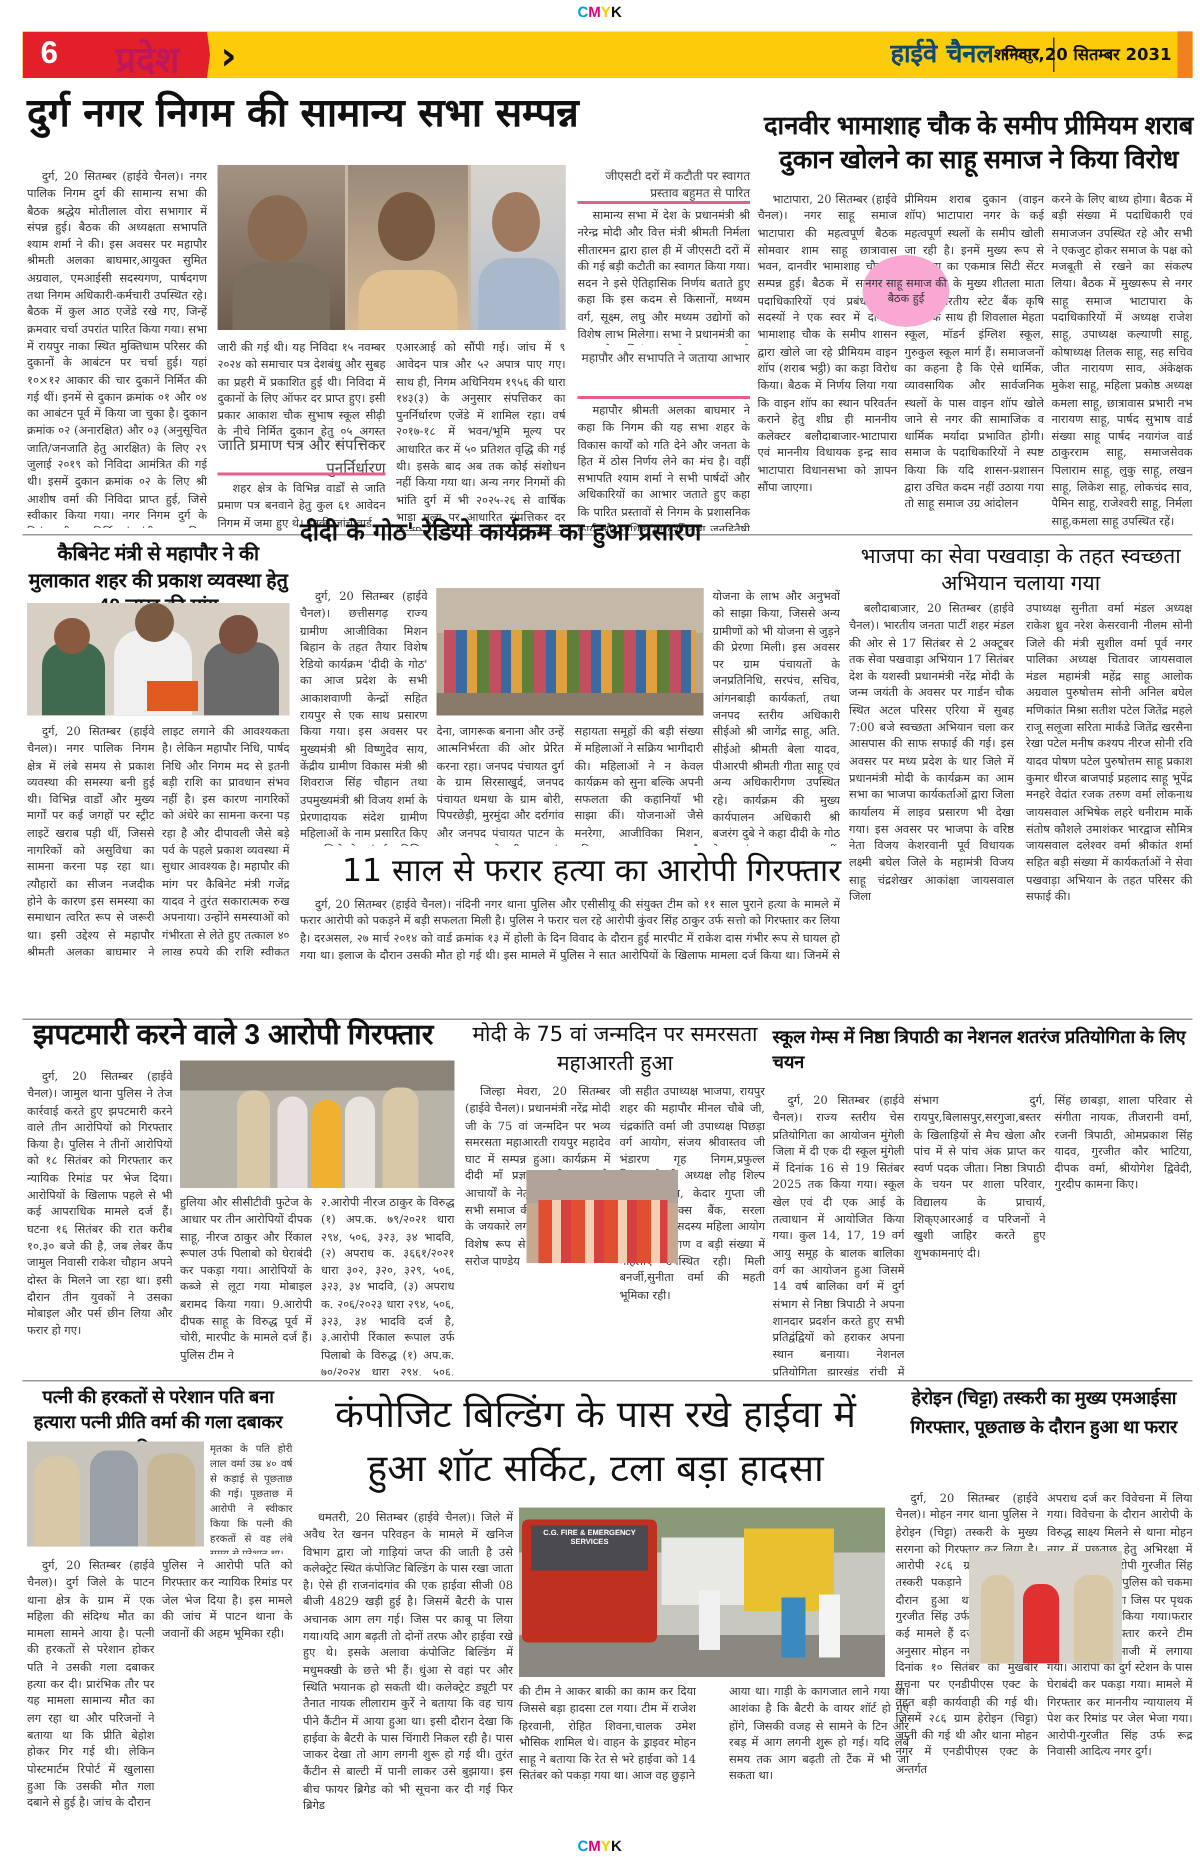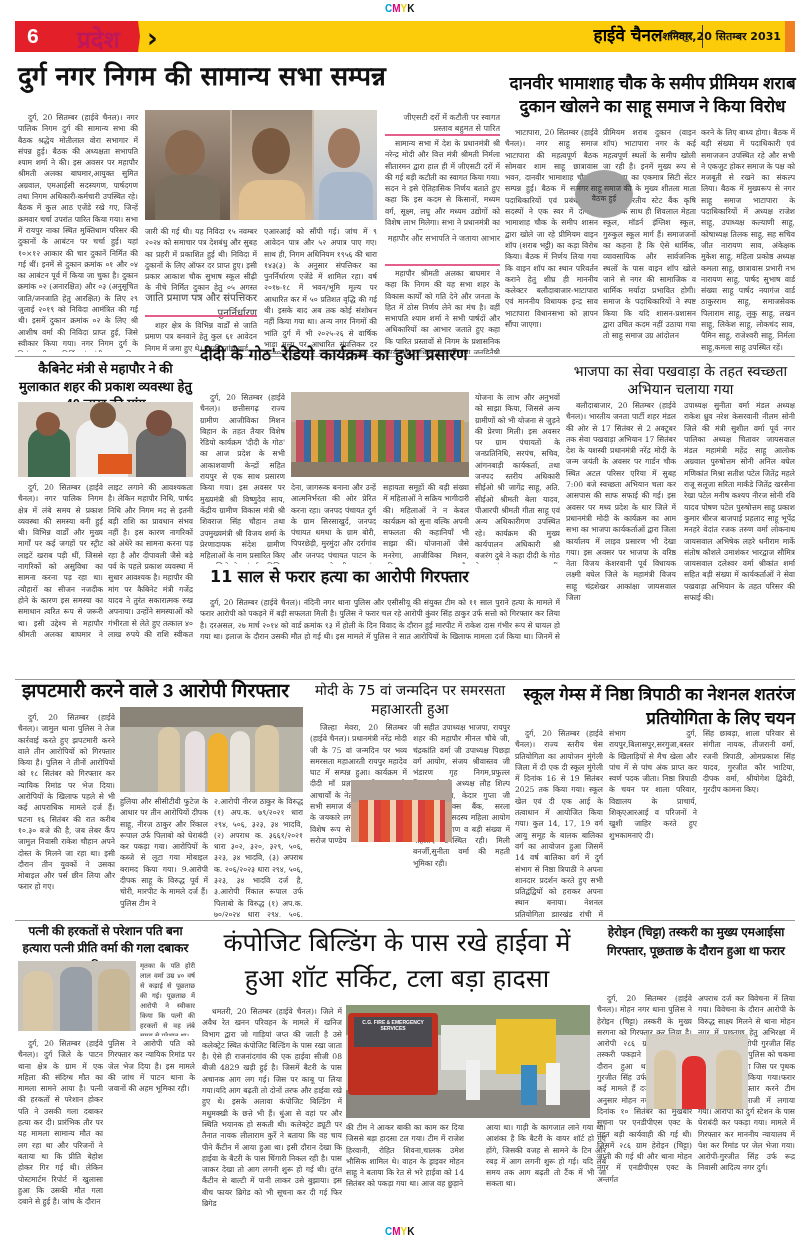--- a/index.html
+++ b/index.html
@@ -13,35 +13,35 @@
 .mh-sec{left:62px;top:1px;font:bold 24px "DejaVu Sans",sans-serif;color:#be185d}
 .mh-sep{right:92px;top:4px;width:1px;height:23px;background:#333}
 .mh-date{right:14px;top:7px;font-size:12px;color:#111;font-weight:bold}
 .mh-orange{right:0;top:0;width:10px;height:31px;background:#f08020}
 .hl{font-family:"DejaVu Sans",sans-serif;color:#111;font-weight:bold;line-height:1.15}
 .hl.cond{font-family:"Liberation Sans",sans-serif;transform-origin:left top}
 .txt{font-family:"DejaVu Serif",serif;font-size:7.6px;line-height:11.3px;color:#333;text-align:justify;overflow:hidden}
 .photo{overflow:hidden}
 .sub{font-size:10px;color:#444;text-align:right;line-height:1.5}
 .pinkline{height:2px;background:#e4608a}
-.bubble{background:#a3a3a3;border-radius:50%;color:#333;font-size:9px;text-align:center;line-height:1.4;display:flex;flex-direction:column;justify-content:center;align-items:center}
+.bubble{background:#f9a8d4;border-radius:50%;color:#333;font-size:9px;text-align:center;line-height:1.4;display:flex;flex-direction:column;justify-content:center;align-items:center}
 .hline{height:1px;background:#999}
 </style>
 </head>
 <body>
 
 <div class="abs cmyk" style="left:385px;top:3px"><span class="c">C</span><span class="m">M</span><span class="y">Y</span><span class="k">K</span></div>
 
 <div class="abs masthead">
   <div class="abs mh-red"></div>
   <div class="abs mh-num">6</div>
   <div class="abs mh-sec">प्रदेश</div>
   <div class="abs" style="left:132px;top:2px;font:bold 26px 'DejaVu Sans',sans-serif;color:#111">›</div>
   <div class="abs" style="right:102px;top:2px;display:flex;align-items:center;gap:4px">
-    <span style="font:bold 17px 'DejaVu Sans',sans-serif;color:#000000">हाईवे चैनल</span>
+    <span style="font:bold 17px 'DejaVu Sans',sans-serif;color:#0c4a6e">हाईवे चैनल</span>
     <span style="font-size:11px;color:#111;margin-left:2px">रायपुर</span>
   </div>
   <div class="abs mh-sep"></div>
   <div class="abs mh-date" style="font-size:11px">शनिवार,20 सितम्बर 2031</div>
   <div class="abs mh-orange"></div>
 </div>
 
 <div class="abs hl" style="left:18px;top:62px;width:370px;font-size:26px;white-space:nowrap">दुर्ग नगर निगम की सामान्य सभा सम्पन्न</div>
 <div class="abs txt" style="left:18px;top:112px;width:120px;height:240px;text-indent:10px">दुर्ग, 20 सितम्बर (हाईवे चैनल)। नगर पालिक निगम दुर्ग की सामान्य सभा की बैठक श्रद्धेय मोतीलाल वोरा सभागार में संपन्न हुई। बैठक की अध्यक्षता सभापति श्याम शर्मा ने की। इस अवसर पर महापौर श्रीमती अलका बाघमार,आयुक्त सुमित अग्रवाल, एमआईसी सदस्यगण, पार्षदगण तथा निगम अधिकारी-कर्मचारी उपस्थित रहे। बैठक में कुल आठ एजेंडे रखे गए, जिन्हें क्रमवार चर्चा उपरांत पारित किया गया। सभा में रायपुर नाका स्थित मुक्तिधाम परिसर की दुकानों के आबंटन पर चर्चा हुई। यहां १०×१२ आकार की चार दुकानें निर्मित की गई थीं। इनमें से दुकान क्रमांक ०१ और ०४ का आबंटन पूर्व में किया जा चुका है। दुकान क्रमांक ०२ (अनारक्षित) और ०३ (अनुसूचित जाति/जनजाति हेतु आरक्षित) के लिए २९ जुलाई २०१९ को निविदा आमंत्रित की गई थी। इसमें दुकान क्रमांक ०२ के लिए श्री आशीष वर्मा की निविदा प्राप्त हुई, जिसे स्वीकार किया गया। नगर निगम दुर्ग के नियंत्रणाधीन नवनिर्मित गंजमंडी व्यावसायिक कॉम्प्लेक्स की दशम निविदा १३ नवम्बर २०२४ को</div>
 <div class="abs photo" style="left:145px;top:110px;width:232px;height:110px;background:#c9b8a4">
@@ -92,21 +92,21 @@
 <div class="abs txt" style="left:200px;top:392px;width:85px;height:172px;text-indent:10px">दुर्ग, 20 सितम्बर (हाईवे चैनल)। छत्तीसगढ़ राज्य ग्रामीण आजीविका मिशन बिहान के तहत तैयार विशेष रेडियो कार्यक्रम 'दीदी के गोठ' का आज प्रदेश के सभी आकाशवाणी केन्द्रों सहित रायपुर से एक साथ प्रसारण किया गया। इस अवसर पर मुख्यमंत्री श्री विष्णुदेव साय, केंद्रीय ग्रामीण विकास मंत्री श्री शिवराज सिंह चौहान तथा उपमुख्यमंत्री श्री विजय शर्मा के प्रेरणादायक संदेश ग्रामीण महिलाओं के नाम प्रसारित किए गए। जिले के अंतर्गत विभिन्न जनपद पंचायतों में इस कार्यक्रम का सफलतापूर्वक आयोजन किया गया। इसका उद्देश्य ग्रामीण महिलाओं को सरकारी योजनाओं की जानकारी</div>
 <div class="abs photo" style="left:291px;top:392px;width:178px;height:85px;background:#b8a890">
   <div class="abs" style="left:0;top:0;width:178px;height:30px;background:#c4b9a8"></div>
   <div class="abs" style="left:5px;top:28px;width:168px;height:42px;background:repeating-linear-gradient(90deg,#c05060 0 8px,#3a6aa0 8px 15px,#e0a040 15px 22px,#60803a 22px 30px)"></div>
   <div class="abs" style="left:0;top:70px;width:178px;height:15px;background:#8a7a6a"></div>
 </div>
 <div class="abs txt" style="left:291px;top:482px;width:85px;height:82px">देना, जागरूक बनाना और उन्हें आत्मनिर्भरता की ओर प्रेरित करना रहा। जनपद पंचायत दुर्ग के ग्राम सिरसाखुर्द, जनपद पंचायत धमधा के ग्राम बोरी, पिपरछेड़ी, मुरमुंदा और दर्रागांव और जनपद पंचायत पाटन के ग्राम दरबार मोखली, जामगांव (अ), जामगांव (एम), बेल्हारी और ढौर में यह कार्यक्रम सफल हुआ। इन कार्यक्रमों में स्व-</div>
 <div class="abs txt" style="left:383px;top:482px;width:86px;height:82px">सहायता समूहों की बड़ी संख्या में महिलाओं ने सक्रिय भागीदारी की। महिलाओं ने न केवल कार्यक्रम को सुना बल्कि अपनी सफलता की कहानियाँ भी साझा कीं। योजनाओं जैसे मनरेगा, आजीविका मिशन, महिला सुरक्षा, स्वास्थ्य और स्वच्छता पर गहन चर्चा भी की। कार्यक्रम में प्रधानमंत्री आवास योजना के हितग्राही भी उपस्थित रहे, जिन्होंने</div>
 <div class="abs txt" style="left:475px;top:392px;width:85px;height:172px">योजना के लाभ और अनुभवों को साझा किया, जिससे अन्य ग्रामीणों को भी योजना से जुड़ने की प्रेरणा मिली। इस अवसर पर ग्राम पंचायतों के जनप्रतिनिधि, सरपंच, सचिव, आंगनबाड़ी कार्यकर्ता, तथा जनपद स्तरीय अधिकारी सीईओ श्री जागेंद्र साहू, अति. सीईओ श्रीमती बेला यादव, पीआरपी श्रीमती गीता साहू एवं अन्य अधिकारीगण उपस्थित रहे। कार्यक्रम की मुख्य कार्यपालन अधिकारी श्री बजरंग दुबे ने कहा दीदी के गोठ केवल संवाद का माध्यम नहीं, बल्कि महिलाओं को आत्मनिर्भर बनाने की दिशा में एक ठोस कदम है।</div>
 
-<div class="abs hl" style="left:210px;top:568px;width:345px;font-size:16px;white-space:nowrap;font-weight:bold">11 साल से फरार हत्या का आरोपी गिरफ्तार</div>
+<div class="abs hl" style="left:228px;top:568px;width:345px;font-size:21px;white-space:nowrap;font-weight:normal">11 साल से फरार हत्या का आरोपी गिरफ्तार</div>
 <div class="abs txt" style="left:200px;top:597px;width:360px;height:44px;text-indent:10px">दुर्ग, 20 सितम्बर (हाईवे चैनल)। नंदिनी नगर थाना पुलिस और एसीसीयू की संयुक्त टीम को ११ साल पुराने हत्या के मामले में फरार आरोपी को पकड़ने में बड़ी सफलता मिली है। पुलिस ने फरार चल रहे आरोपी कुंवर सिंह ठाकुर उर्फ सत्तो को गिरफ्तार कर लिया है। दरअसल, २७ मार्च २०१४ को वार्ड क्रमांक १३ में होली के दिन विवाद के दौरान हुई मारपीट में राकेश दास गंभीर रूप से घायल हो गया था। इलाज के दौरान उसकी मौत हो गई थी। इस मामले में पुलिस ने सात आरोपियों के खिलाफ मामला दर्ज किया था। जिनमें से छह आरोपी पहले ही गिरफ्तार हो चुके हैं, लेकिन कुंवर सिंह घटना के बाद से फरार चल रहा था। पुलिस के अनुसार, गिरफ्तारी से बचने आरोपी लगातार ठिकाने बदलकर रह रहा था। आरोपी को पकड़ने के लिए पुलिस लगातार उसकी तलाश कर रही थी।</div>
 
 <div class="abs hl" style="left:566px;top:362px;width:229px;font-size:14px;text-align:center;font-weight:normal;line-height:1.3">भाजपा का सेवा पखवाड़ा के तहत स्वच्छता अभियान चलाया गया</div>
 <div class="abs txt" style="left:566px;top:400px;width:110px;height:275px;text-indent:10px">बलौदाबाजार, 20 सितम्बर (हाईवे चैनल)। भारतीय जनता पार्टी शहर मंडल की ओर से 17 सितंबर से 2 अक्टूबर तक सेवा पखवाड़ा अभियान 17 सितंबर देश के यशस्वी प्रधानमंत्री नरेंद्र मोदी के जन्म जयंती के अवसर पर गार्डन चौक स्थित अटल परिसर एरिया में सुबह 7:00 बजे स्वच्छता अभियान चला कर आसपास की साफ सफाई की गई। इस अवसर पर मध्य प्रदेश के धार जिले में प्रधानमंत्री मोदी के कार्यक्रम का आम सभा का भाजपा कार्यकर्ताओं द्वारा जिला कार्यालय में लाइव प्रसारण भी देखा गया। इस अवसर पर भाजपा के वरिष्ठ नेता विजय केशरवानी पूर्व विधायक लक्ष्मी बघेल जिले के महामंत्री विजय साहू चंद्रशेखर आकांक्षा जायसवाल जिला</div>
 <div class="abs txt" style="left:684px;top:400px;width:111px;height:275px">उपाध्यक्ष सुनीता वर्मा मंडल अध्यक्ष राकेश ध्रुव नरेश केसरवानी नीलम सोनी जिले की मंत्री सुशील वर्मा पूर्व नगर पालिका अध्यक्ष चितावर जायसवाल मंडल महामंत्री महेंद्र साहू आलोक अग्रवाल पुरुषोत्तम सोनी अनिल बघेल मणिकांत मिश्रा सतीश पटेल जितेंद्र महले राजू सलूजा सरिता मार्कंडे जितेंद्र खरसैना रेखा पटेल मनीष कश्यप नीरज सोनी रवि यादव पोषण पटेल पुरुषोत्तम साहू प्रकाश कुमार धीरज बाजपाई प्रहलाद साहू भूपेंद्र मनहरे वेदांत रजक तरुण वर्मा लोकनाथ जायसवाल अभिषेक लहरे धनीराम मार्के संतोष कौशले उमाशंकर भारद्वाज सौमित्र जायसवाल दलेश्वर वर्मा श्रीकांत शर्मा सहित बड़ी संख्या में कार्यकर्ताओं ने सेवा पखवाड़ा अभियान के तहत परिसर की सफाई की।</div>
 
 <div class="abs hline" style="left:15px;top:679px;width:780px"></div>
 
 <div class="abs hl cond" style="left:22px;top:680px;width:280px;font-size:19px;white-space:nowrap">झपटमारी करने वाले 3 आरोपी गिरफ्तार</div>
 <div class="abs txt" style="left:18px;top:712px;width:97px;height:205px;text-indent:10px">दुर्ग, 20 सितम्बर (हाईवे चैनल)। जामुल थाना पुलिस ने तेज कार्रवाई करते हुए झपटमारी करने वाले तीन आरोपियों को गिरफ्तार किया है। पुलिस ने तीनों आरोपियों को १८ सितंबर को गिरफ्तार कर न्यायिक रिमांड पर भेज दिया। आरोपियों के खिलाफ पहले से भी कई आपराधिक मामले दर्ज हैं। घटना १६ सितंबर की रात करीब १०.३० बजे की है, जब लेबर कैंप जामुल निवासी राकेश चौहान अपने दोस्त के मिलने जा रहा था। इसी दौरान तीन युवकों ने उसका मोबाइल और पर्स छीन लिया और फरार हो गए।</div>
@@ -122,21 +122,21 @@
 <div class="abs txt" style="left:214px;top:796px;width:89px;height:121px">२.आरोपी नीरज ठाकुर के विरुद्ध (१) अप.क. ७९/२०२१ धारा २९४, ५०६, ३२३, ३४ भादवि, (२) अपराध क. ३६६१/२०२१ धारा ३०२, ३२०, ३२९, ५०६, ३२३, ३४ भादवि, (३) अपराध क. २०६/२०२३ धारा २९४, ५०६, ३२३, ३४ भादवि दर्ज है, ३.आरोपी रिंकाल रूपाल उर्फ पिलाबो के विरुद्ध (१) अप.क. ७०/२०२४ धारा २९४, ५०६, ३२३, ३४ भादवि (२) अपराध क. ३१६/२०२४ धारा ११६, ३५१(२), ११५(२), ३(५) बीएनएस दर्ज है।</div>
 
 <div class="abs hl" style="left:310px;top:681px;width:200px;font-size:14px;text-align:center;font-weight:normal;line-height:1.35">मोदी के 75 वां जन्मदिन पर समरसता महाआरती हुआ</div>
 <div class="abs txt" style="left:310px;top:722px;width:97px;height:195px;text-indent:10px">जिल्हा मेवरा, 20 सितम्बर (हाईवे चैनल)। प्रधानमंत्री नरेंद्र मोदी जी के 75 वां जन्मदिन पर भव्य समरसता महाआरती रायपुर महादेव घाट में सम्पन्न हुआ। कार्यक्रम में दीदी माँ प्रज्ञा भारती व उनके आचार्यों के नेतृत्व में महाआरती व सभी समाज की बहनों के द्वारा माँ के जयकारे लगाए गए। कार्यक्रम में विशेष रूप से पूर्व सांसद श्रीमती सरोज पाण्डेय</div>
 <div class="abs txt" style="left:413px;top:722px;width:97px;height:195px">जी सहीत उपाध्यक्ष भाजपा, रायपुर शहर की महापौर मीनल चौबे जी, चंद्रकांति वर्मा जी उपाध्यक्ष पिछड़ा वर्ग आयोग, संजय श्रीवास्तव जी भंडारण गृह निगम,प्रफुल्ल विश्वकर्मा जी अध्यक्ष लौह शिल्प विकास निगम, केदार गुप्ता जी अध्यक्ष अपेक्स बैंक, सरला कोसरिया जी सदस्य महिला आयोग क्षेत्र के पार्षदगण व बड़ी संख्या में महिलाएं उपस्थित रही। मिली बनर्जी,सुनीता वर्मा की महती भूमिका रही।</div>
 <div class="abs photo" style="left:351px;top:780px;width:101px;height:62px;background:#c8a890">
   <div class="abs" style="left:0;top:0;width:101px;height:22px;background:#b0a49a"></div>
   <div class="abs" style="left:8px;top:20px;width:86px;height:42px;background:repeating-linear-gradient(90deg,#e05030 0 9px,#f0d0b0 9px 15px,#d84040 15px 22px)"></div>
 </div>
 
-<div class="abs hl cond" style="left:515px;top:683px;width:280px;font-size:17px;text-align:right;line-height:1.4">स्कूल गेम्स में निष्ठा त्रिपाठी का नेशनल शतरंज प्रतियोगिता के लिए चयन</div>
+<div class="abs hl cond" style="left:515px;top:683px;width:280px;font-size:12px;text-align:left;line-height:1.4">स्कूल गेम्स में निष्ठा त्रिपाठी का नेशनल शतरंज प्रतियोगिता के लिए चयन</div>
 <div class="abs txt" style="left:515px;top:728px;width:88px;height:189px;text-indent:10px">दुर्ग, 20 सितम्बर (हाईवे चैनल)। राज्य स्तरीय चेस प्रतियोगिता का आयोजन मुंगेली जिला में दी एक दी स्कूल मुंगेली में दिनांक 16 से 19 सितंबर 2025 तक किया गया। स्कूल खेल एवं दी एक आई के तत्वाधान में आयोजित किया गया। कुल 14, 17, 19 वर्ग आयु समूह के बालक बालिका वर्ग का आयोजन हुआ जिसमें 14 वर्ष बालिका वर्ग में दुर्ग संभाग से निष्ठा त्रिपाठी ने अपना शानदार प्रदर्शन करते हुए सभी प्रतिद्वंद्वियों को हराकर अपना स्थान बनाया। नेशनल प्रतियोगिता झारखंड रांची में दिसंबर में होने वाला है। उसने स्टेट प्रतियोगिता मुंगेली में 5</div>
 <div class="abs txt" style="left:609px;top:728px;width:88px;height:189px">संभाग दुर्ग, रायपुर,बिलासपुर,सरगुजा,बस्तर के खिलाड़ियों से मैच खेला और पांच में से पांच अंक प्राप्त कर स्वर्ण पदक जीता। निष्ठा त्रिपाठी के चयन पर शाला परिवार, विद्यालय के प्राचार्य, शिक्एआरआई व परिजनों ने खुशी जाहिर करते हुए शुभकामनाएं दी।</div>
 <div class="abs txt" style="left:703px;top:728px;width:92px;height:189px">सिंह छाबड़ा, शाला परिवार से संगीता नायक, तीजरानी वर्मा, रजनी त्रिपाठी, ओमप्रकाश सिंह यादव, गुरजीत कौर भाटिया, दीपक वर्मा, श्रीयोगेश द्विवेदी, गुरदीप कामना किए।</div>
 
 <div class="abs hline" style="left:15px;top:920px;width:780px"></div>
 
 <div class="abs hl cond" style="left:18px;top:923px;width:175px;font-size:12px;text-align:center;line-height:1.45">पत्नी की हरकतों से परेशान पति बना हत्यारा पत्नी प्रीति वर्मा की गला दबाकर की हत्या</div>
 <div class="abs photo" style="left:18px;top:961px;width:118px;height:70px;background:#c8c4bc">
   <div class="abs" style="left:5px;top:10px;width:30px;height:60px;background:#d8c8a8;border-radius:12px 12px 0 0"></div>
   <div class="abs" style="left:42px;top:6px;width:32px;height:64px;background:#9aa0a8;border-radius:12px 12px 0 0"></div>

